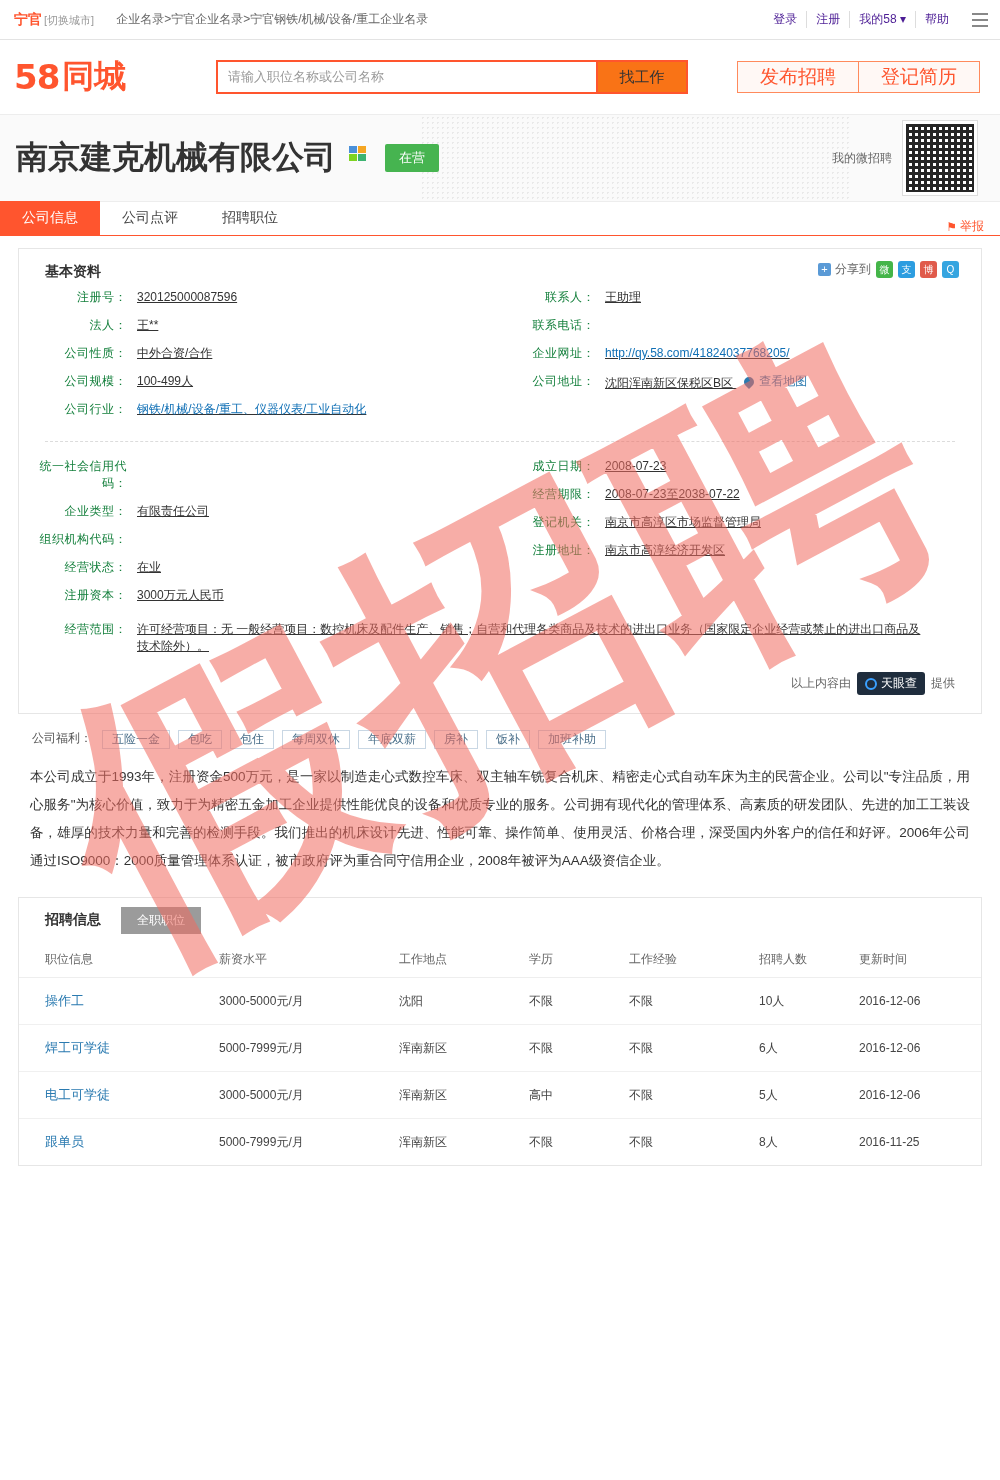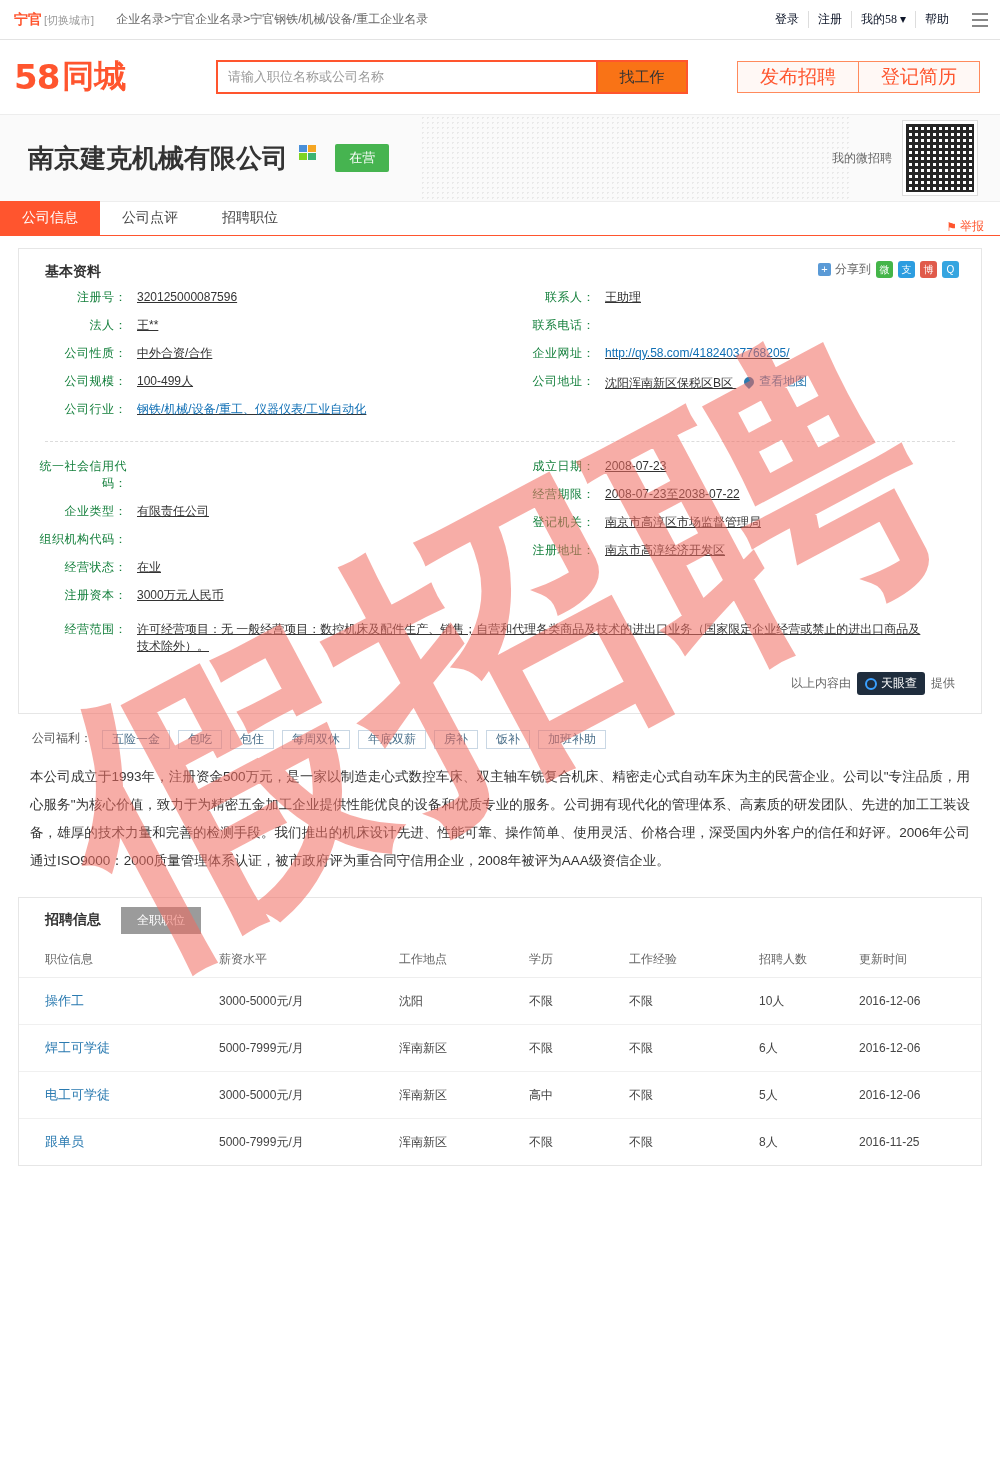--- a/index.html
+++ b/index.html
@@ -13,21 +13,21 @@
   
   .topbar {
     height:40px; border-bottom:1px solid #e3e3e3; background:#fff;
     display:flex; align-items:center; font-size:12px; color:#666;
   }
   .city-box { display:flex; align-items:baseline; padding-left:14px; }
   .city-name { color:#ff552e; font-size:14px; font-weight:bold; }
   .city-switch { color:#999; font-size:11px; margin-left:2px; }
   .crumb { margin-left:22px; color:#666; font-size:12px; }
   .top-right { margin-left:auto; display:flex; align-items:center; padding-right:12px; }
-  .top-right .tl { color:#0f172a; padding:0 9px; border-right:1px solid #ddd; text-decoration:none;font-family:Liberation Serif, serif; }
+  .top-right .tl { color:#4c1d95; padding:0 9px; border-right:1px solid #ddd; text-decoration:none; }
   .top-right .tl.last { border-right:none; }
   .hamb { width:16px; height:14px; margin-left:14px; display:flex; flex-direction:column; justify-content:space-between; }
   .hamb i { display:block; height:2px; background:#888; }
   
   .header { height:74px; display:flex; align-items:center; background:#fff; }
   .logo { margin-left:14px; width:150px; display:flex; align-items:center; }
   .logo .l58 { font-size:34px; font-weight:bold; color:#ff552e; letter-spacing:-1px; font-family:"DejaVu Sans",sans-serif; }
   .logo .ltc { font-size:32px; font-weight:bold; color:#ff552e; margin-left:3px; }
   .searchwrap { display:flex; margin-left:52px; }
   .searchbox {
@@ -48,21 +48,21 @@
   
   .banner {
     height:88px; background:#fafafa; border-top:1px solid #ededed; border-bottom:1px solid #ededed;
     position:relative; display:flex; align-items:center; overflow:hidden;
   }
   .banner .dots {
     position:absolute; right:150px; top:0; width:430px; height:88px; opacity:.5;
     background-image:radial-gradient(#d8d8d8 1px, transparent 1px);
     background-size:5px 5px;
   }
-  .cname { margin-left:28px; font-size:26px; font-weight:bold; color:#333; position:relative; z-index:2;text-align:center;}
+  .cname { margin-left:16px; font-size:32px; font-weight:bold; color:#333; position:relative; z-index:2;text-align:center;}
   .vbadge { display:inline-block; width:18px; height:16px; margin-left:4px; vertical-align:6px; position:relative; }
   .vbadge i { position:absolute; width:8px; height:7px; }
   .vbadge i:nth-child(1){ left:0; top:0; background:#4a90d9;}
   .vbadge i:nth-child(2){ left:9px; top:0; background:#f5a623;}
   .vbadge i:nth-child(3){ left:0; top:8px; background:#7ed321;}
   .vbadge i:nth-child(4){ left:9px; top:8px; background:#3cb371;}
   .statebtn {
     margin-left:18px; background:#46b450; color:#fff; font-size:13px;
     padding:5px 14px; border-radius:2px; position:relative; z-index:2;
   }

